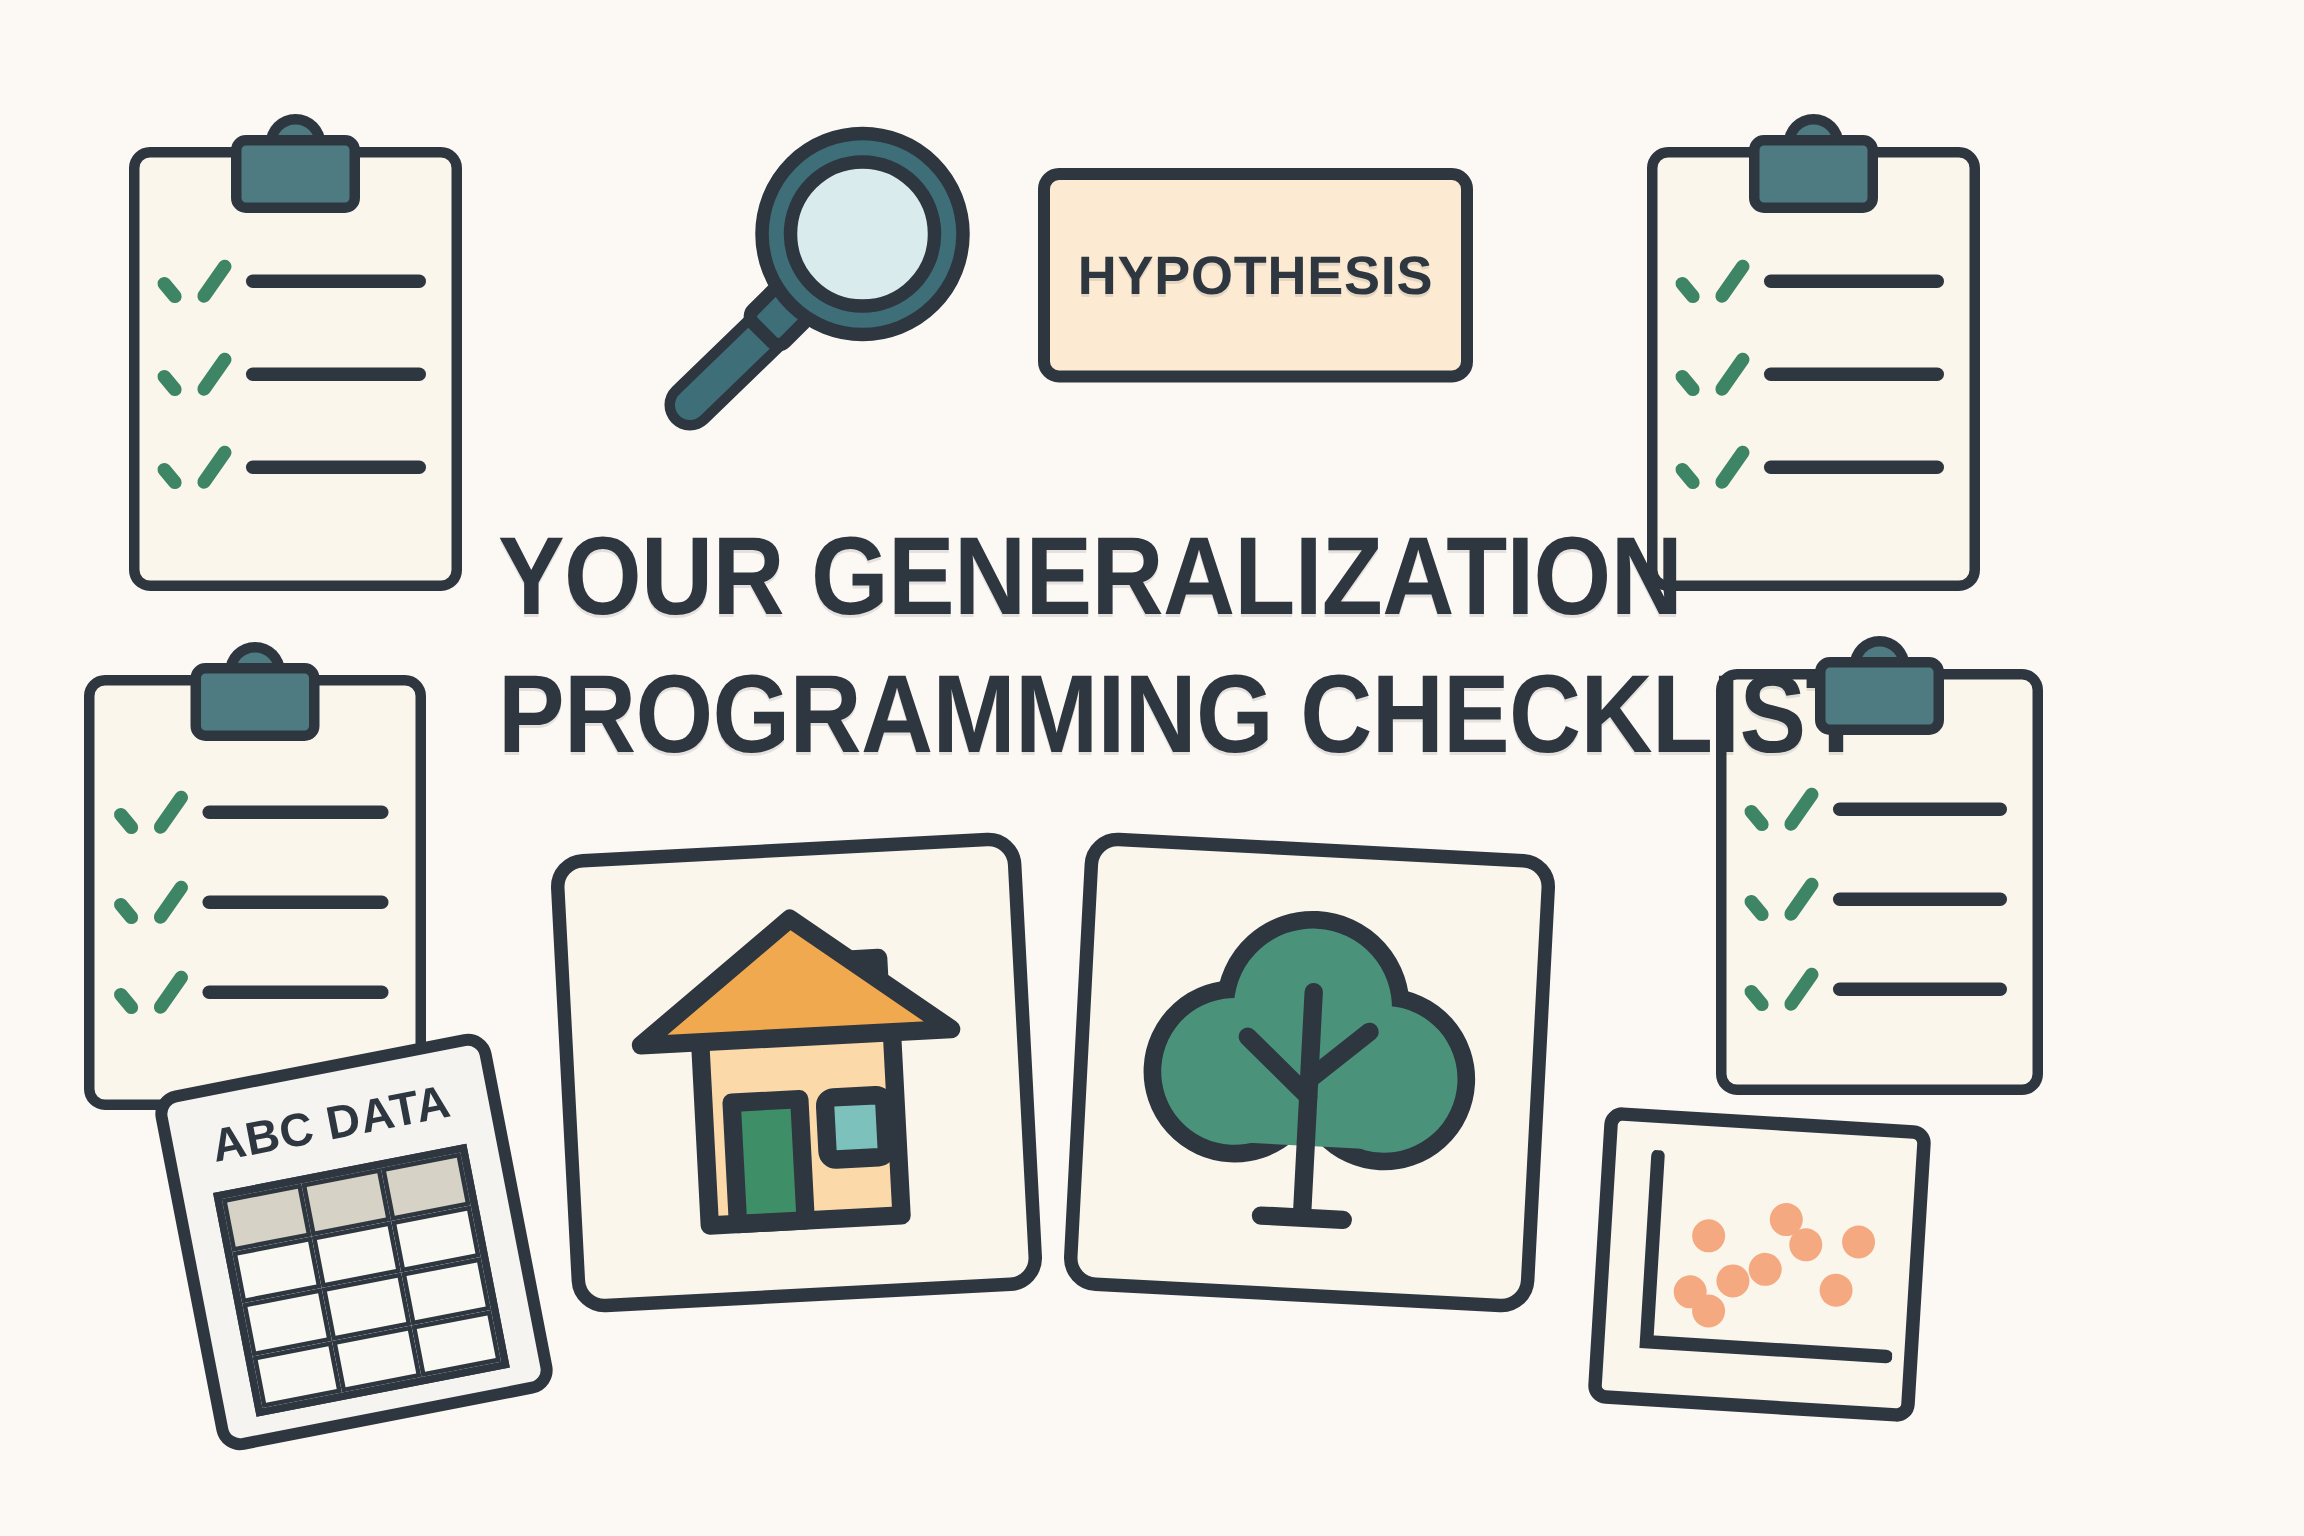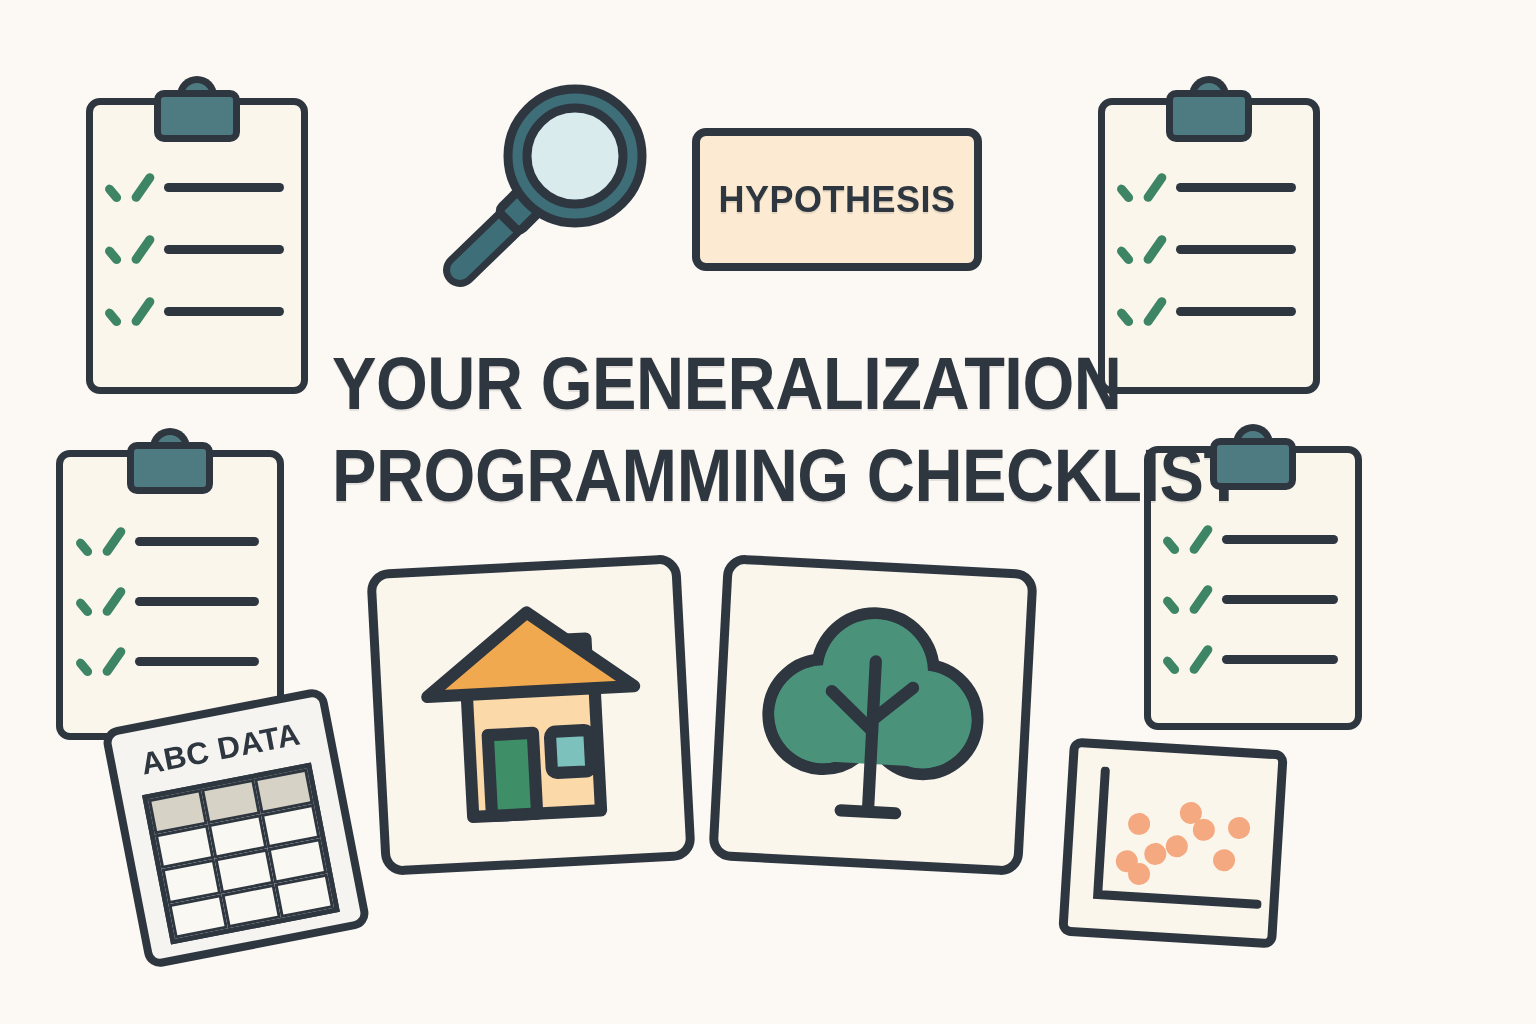--- a/index.html
+++ b/index.html
@@ -130,21 +130,21 @@
     border-radius: 5px;
   }
 
   
   #magnifier { position: absolute; left: 430px; top: 78px; width: 230px; height: 225px; }
 
   
   #hypothesis-card {
     position: absolute;
     left: 692px;
-    top: 128px;
+    top: 112px;
     width: 290px;
     height: 143px;
     background: #FCEBD2;
     border: 8px solid #2E3640;
     border-radius: 14px;
     box-sizing: border-box;
     display: flex;
     align-items: center;
     justify-content: center;
   }

